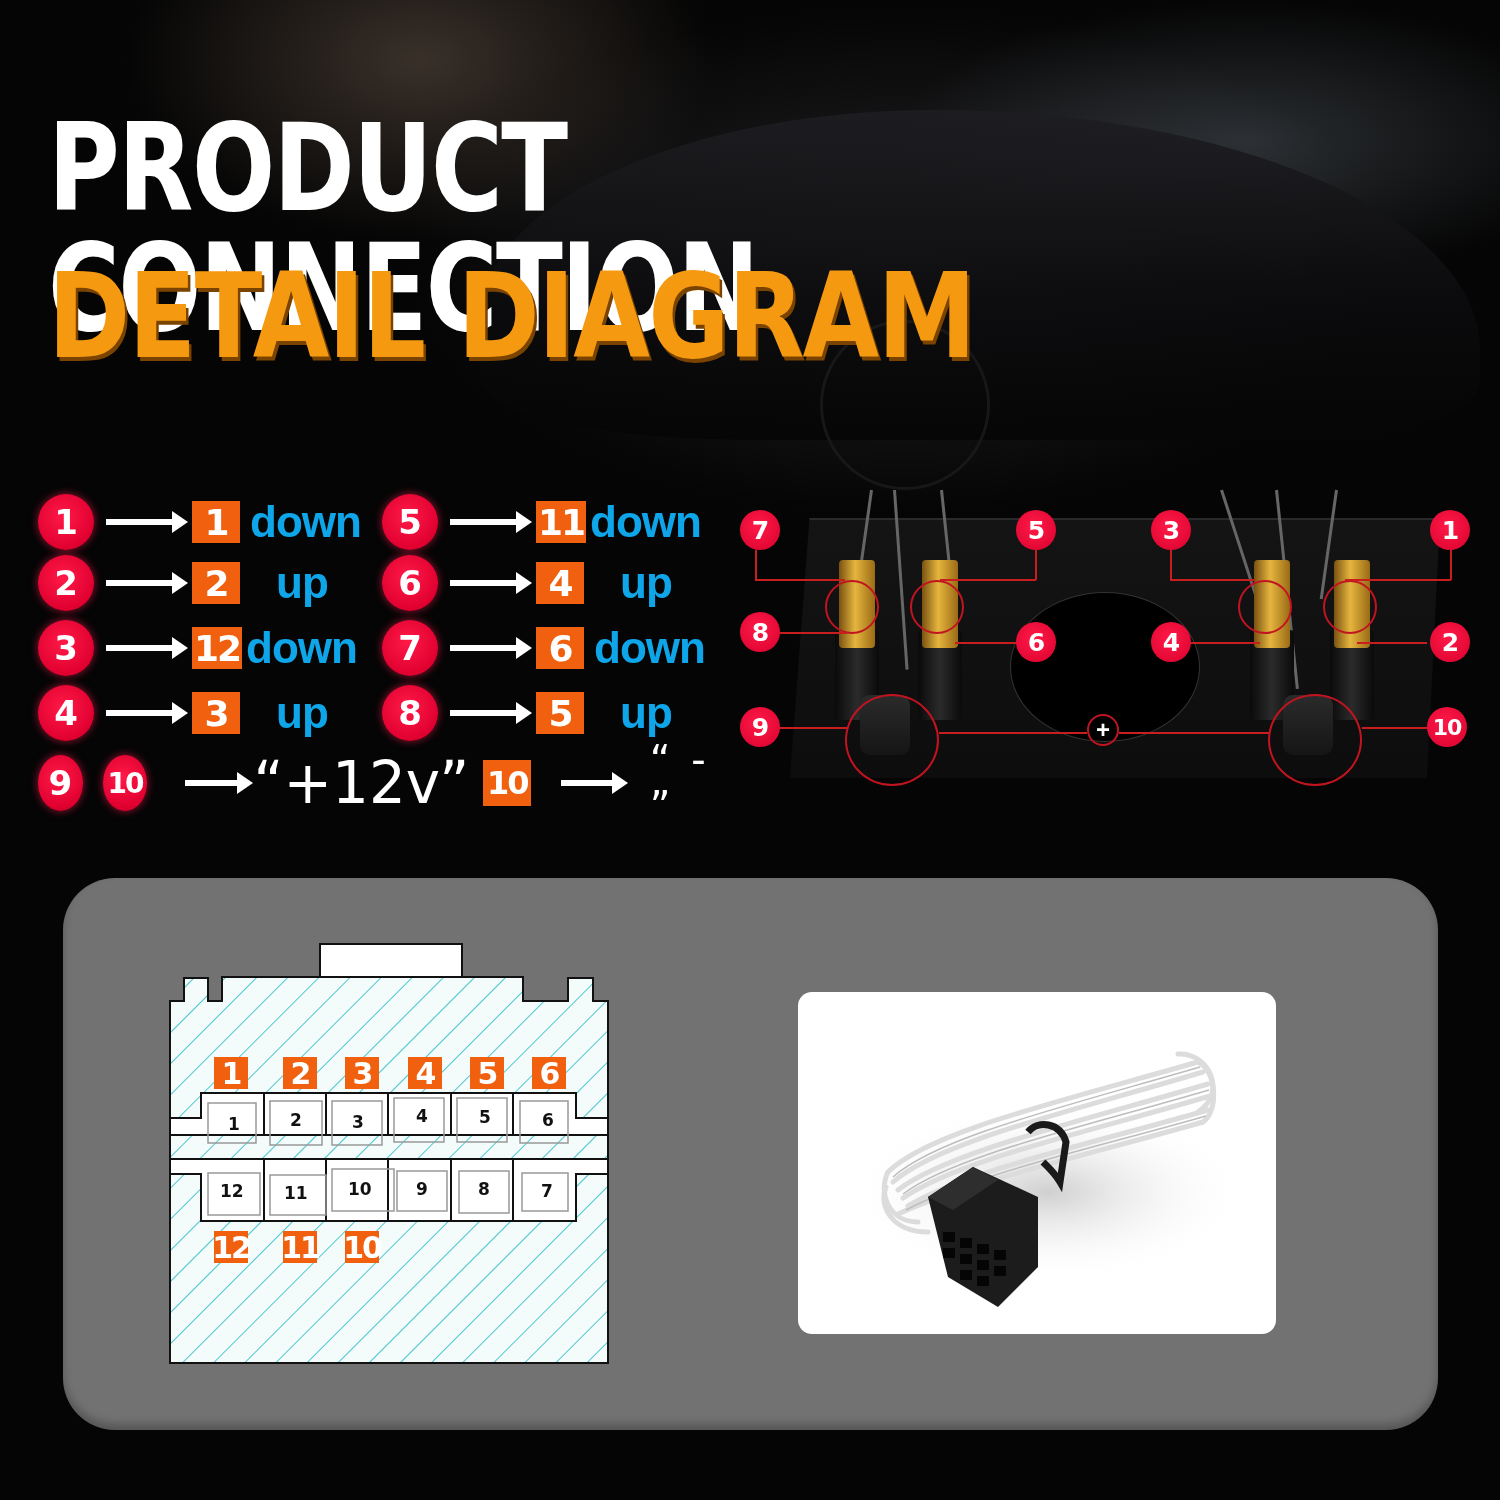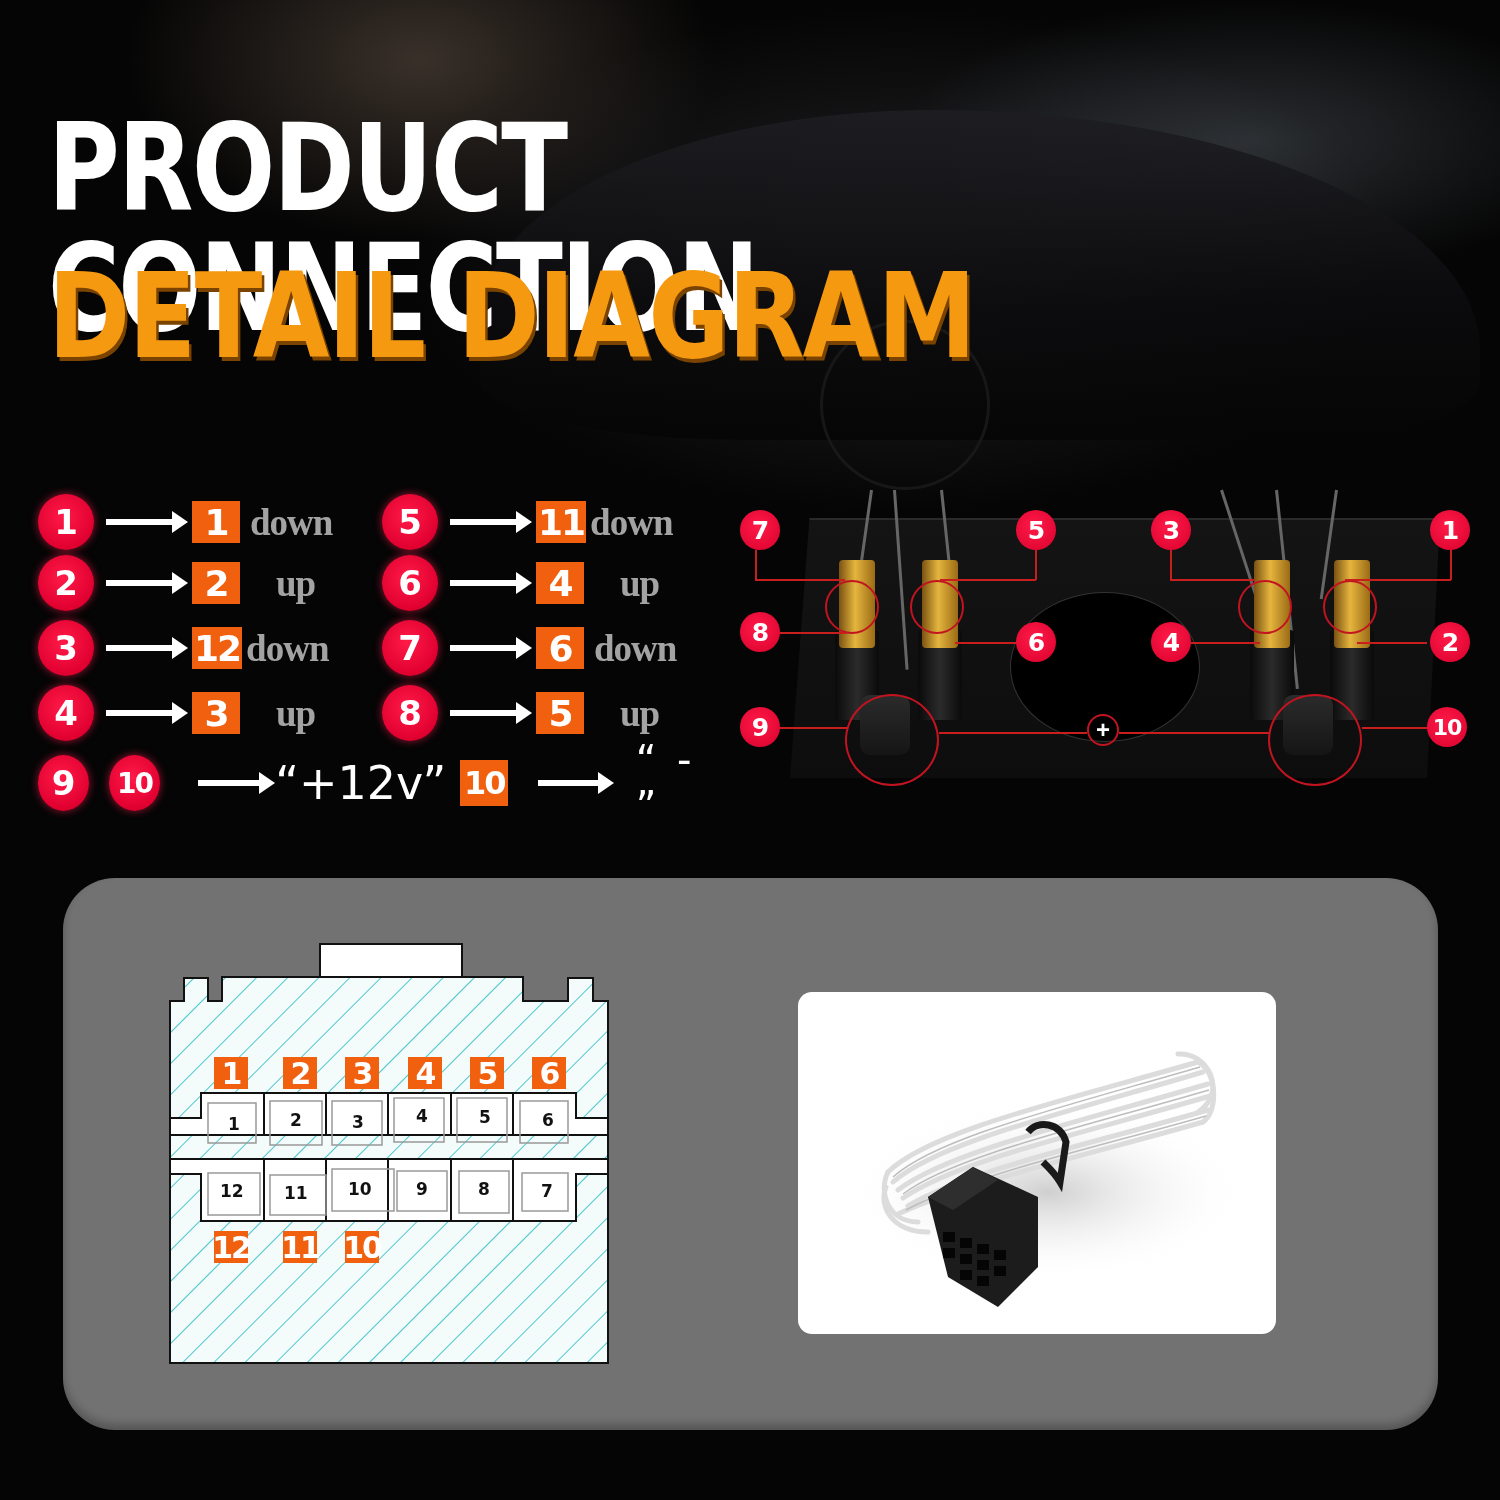--- a/index.html
+++ b/index.html
@@ -49,23 +49,23 @@
   .arrow { position: relative; width: 76px; height: 6px; background: #fff; margin: 0 10px 0 12px; }
   .arrow::after {
     content: ""; position: absolute; right: -6px; top: -8px;
     border-left: 16px solid #fff; border-top: 11px solid transparent; border-bottom: 11px solid transparent;
   }
   .obox {
     min-width: 48px; height: 42px; background: #f0600f; color: #fff;
     font-weight: bold; font-size: 36px; font-family: "DejaVu Sans", sans-serif;
     display: flex; align-items: center; justify-content: center; padding: 0 2px; letter-spacing: -2px;
   }
-  .dir { color: #a3a3a3; font-size: 37px; font-weight: bold; margin-left: 10px; font-family: Liberation Serif, serif; letter-spacing: -1px; }
+  .dir { color: #0ea5e9; font-size: 44px; font-weight: bold; margin-left: 10px; font-family: Liberation Sans, sans-serif; letter-spacing: -1px; }
   .dir.up { margin-left: 36px; }
-  .v12 { color: #fff; font-size: 46px; margin-left: -4px; font-family: "DejaVu Sans", sans-serif; }
+  .v12 { color: #fff; font-size: 58px; margin-left: -4px; font-family: "DejaVu Sans", sans-serif; }
   .minus { color: #fff; font-size: 40px; margin-left: 18px; font-family: "DejaVu Sans", sans-serif; letter-spacing: 4px; }
 
   
   .photo { position: absolute; left: 735px; top: 480px; width: 765px; height: 310px; }
   .plate {
     position: absolute; left: 55px; top: 38px; width: 650px; height: 260px;
     background: linear-gradient(180deg, #141414, #0d0d0d);
     clip-path: polygon(3% 0, 100% 0, 98% 100%, 0 100%);
     border-top: 2px solid #2a2a2a;
   }

